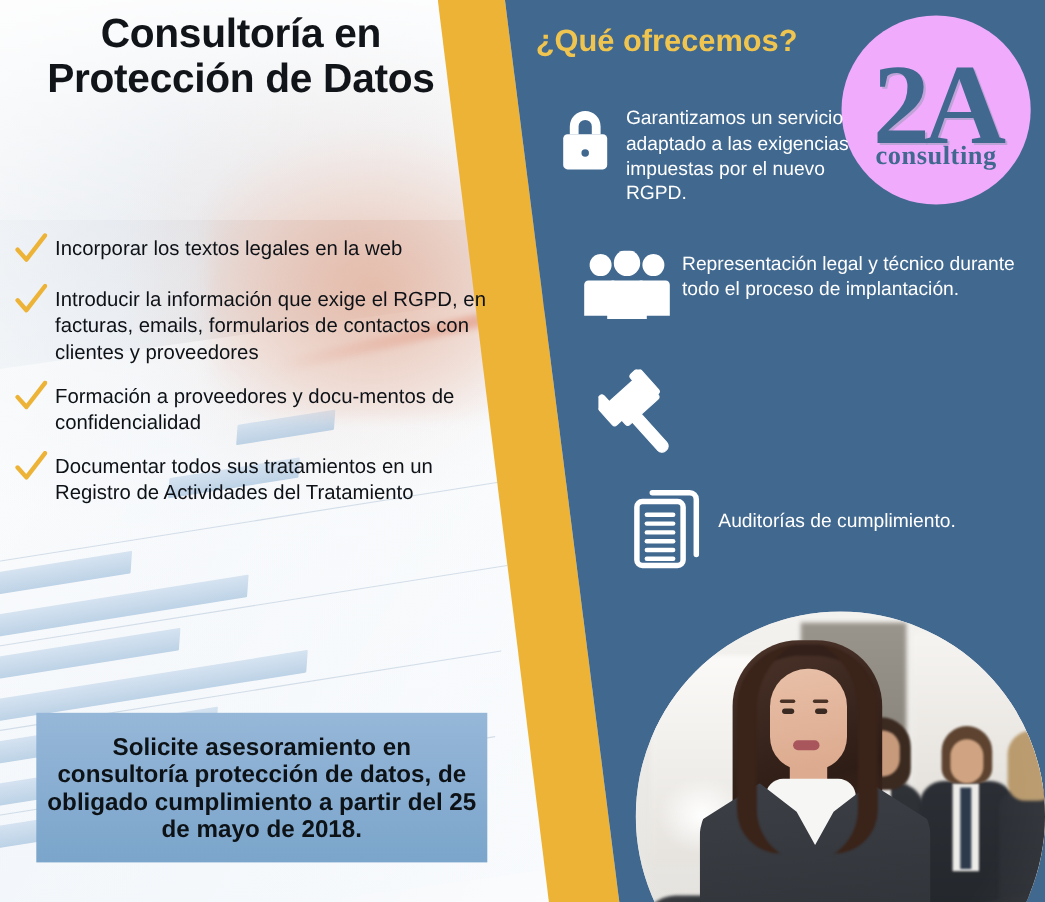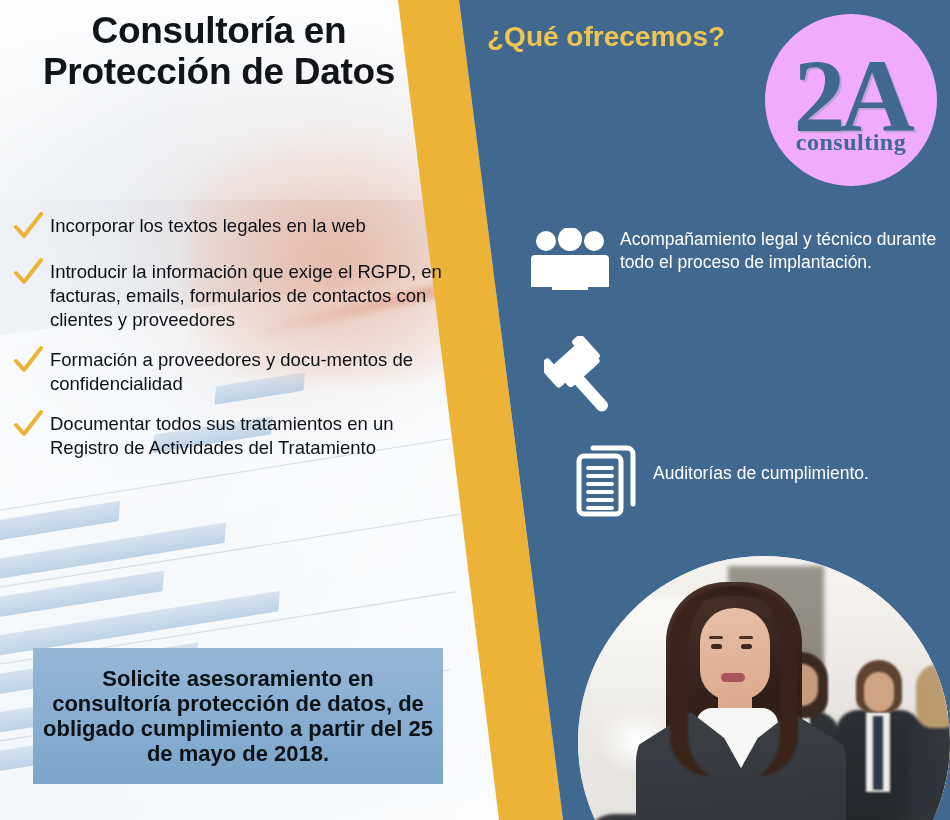--- a/index.html
+++ b/index.html
@@ -392,34 +392,44 @@
 
   <div class="right-content">
 
     <div class="offer-title">¿Qué ofrecemos?</div>
 
     <div class="logo">
       <span class="logo-mark">2A</span>
       <span class="logo-word">consulting</span>
     </div>
 
+    <div class="offer-item item-lock">
+      <span class="oicon">
+        <svg width="50" height="62" viewBox="0 0 50 62" aria-hidden="true">
+          <path d="M15 26 V19 a10 10 0 0 1 20 0 V26" fill="none" stroke="#ffffff" stroke-width="8"></path>
+          <rect x="5" y="26" width="40" height="32" rx="4" fill="#ffffff"></rect>
+          <circle cx="25" cy="43" r="3.4" fill="#41688f"></circle>
+        </svg>
+      </span>
+      <span class="otext">Garantizamos un servicio adaptado a las exigencias impuestas por el nuevo RGPD.</span>
+    </div>
 
     <div class="offer-item item-people">
       <span class="oicon">
         <svg width="78" height="62" viewBox="0 0 78 62" aria-hidden="true">
           <circle cx="15" cy="13" r="10" fill="#ffffff"></circle>
           <path d="M4 27 h22 a4 4 0 0 1 4 4 v28 h-30 v-28 a4 4 0 0 1 4 -4z" fill="#ffffff"></path>
           <circle cx="63" cy="13" r="10" fill="#ffffff"></circle>
           <path d="M52 27 h22 a4 4 0 0 1 4 4 v28 h-30 v-28 a4 4 0 0 1 4 -4z" fill="#ffffff"></path>
           <circle cx="39" cy="11" r="12" fill="#ffffff"></circle>
           <path d="M26 27 h26 a5 5 0 0 1 5 5 v30 h-36 v-30 a5 5 0 0 1 5 -5z" fill="#ffffff"></path>
           <rect x="33" y="40" width="12" height="22" fill="#41688f" opacity="0.0"></rect>
         </svg>
       </span>
-      <span class="otext">Acompañamiento legal y técnico durante todo el proceso de implantación.</span>
+      <span class="otext">Representación legal y técnico durante todo el proceso de implantación.</span>
     </div>
 
     <div class="offer-item item-gavel">
       <span class="oicon">
         <svg width="82" height="78" viewBox="0 0 82 78" aria-hidden="true">
           <g fill="#ffffff" stroke="#ffffff" stroke-linejoin="round">
             <rect x="12" y="14" width="40" height="28" rx="3" transform="rotate(-42 32 28)"></rect>
             <rect x="3" y="22" width="12" height="30" rx="3" transform="rotate(-42 9 37)"></rect>
             <rect x="36" y="-2" width="12" height="30" rx="3" transform="rotate(-42 42 13)"></rect>
             <rect x="40" y="32" width="11" height="48" rx="5" transform="rotate(-42 45 56)"></rect>

